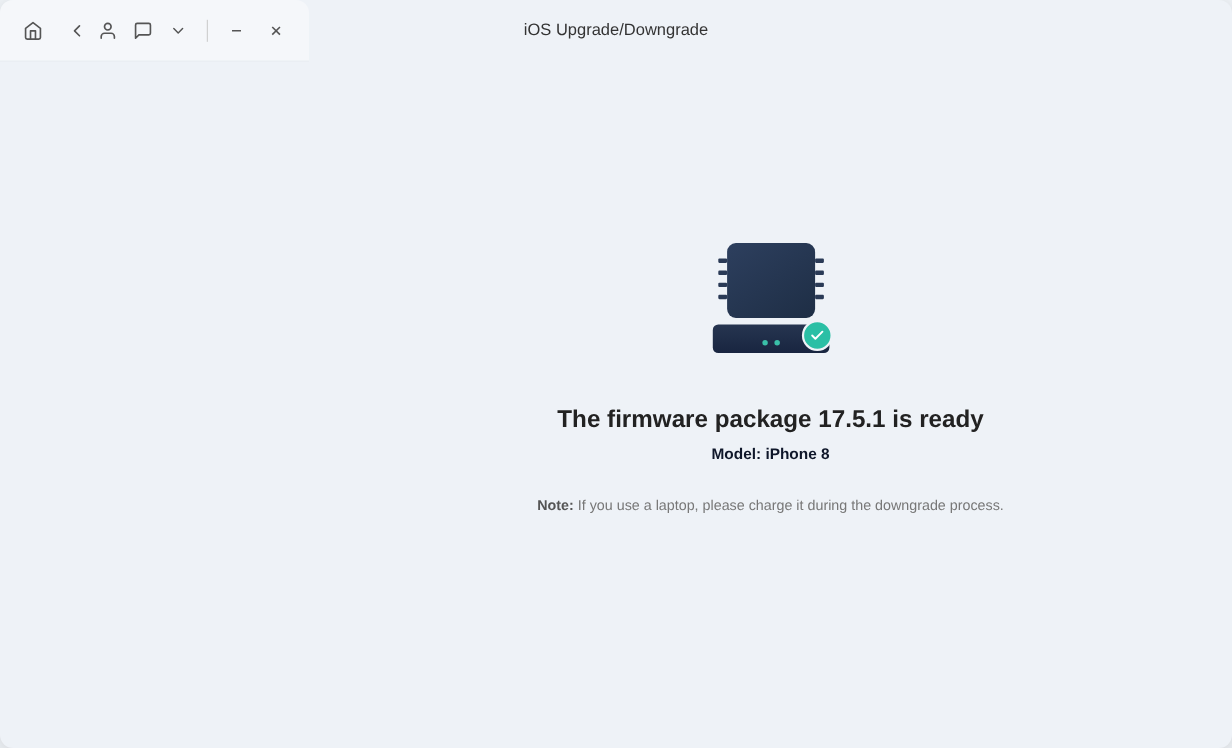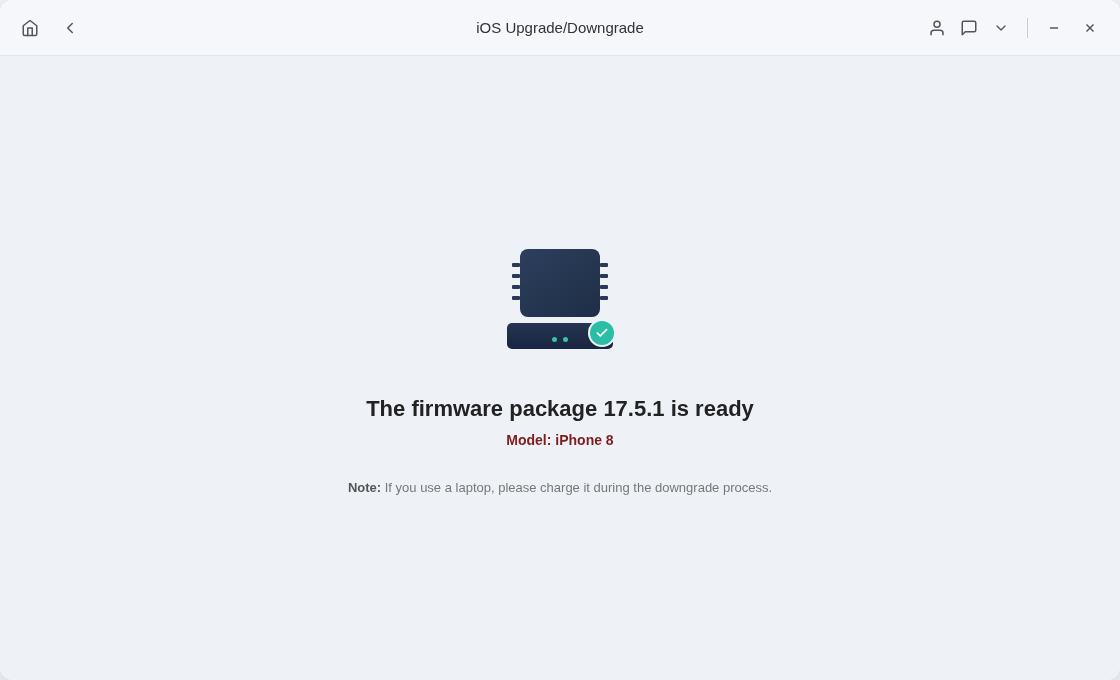--- a/index.html
+++ b/index.html
@@ -15,21 +15,21 @@
       background: #f0f4f8;
       overflow: hidden;
     }
 
     .window {
       width: 1120px;
       height: 680px;
       background: #eef2f7;
       border-radius: 12px;
       display: flex;
-      flex-direction: column;
+      flex-direction: row;
       box-shadow: 0 4px 20px rgba(0,0,0,0.15);
     }
 
     .titlebar {
       height: 56px;
       background: #f5f7fa;
       border-radius: 12px 12px 0 0;
       display: flex;
       align-items: center;
       justify-content: space-between;
@@ -153,21 +153,21 @@
 
     .model-text {
       font-size: 14px;
       color: #666;
       margin-bottom: 32px;
       text-align: center;
     }
 
     .model-text span {
       font-weight: 600;
-      color: #7f1d1d;
+      color: #0f172a;
     }
 
     .action-button {
       background: #2abfa5;
       color: white;
       border: none;
       border-radius: 8px;
       padding: 14px 60px;
       font-size: 17px;
       font-weight: 600;

